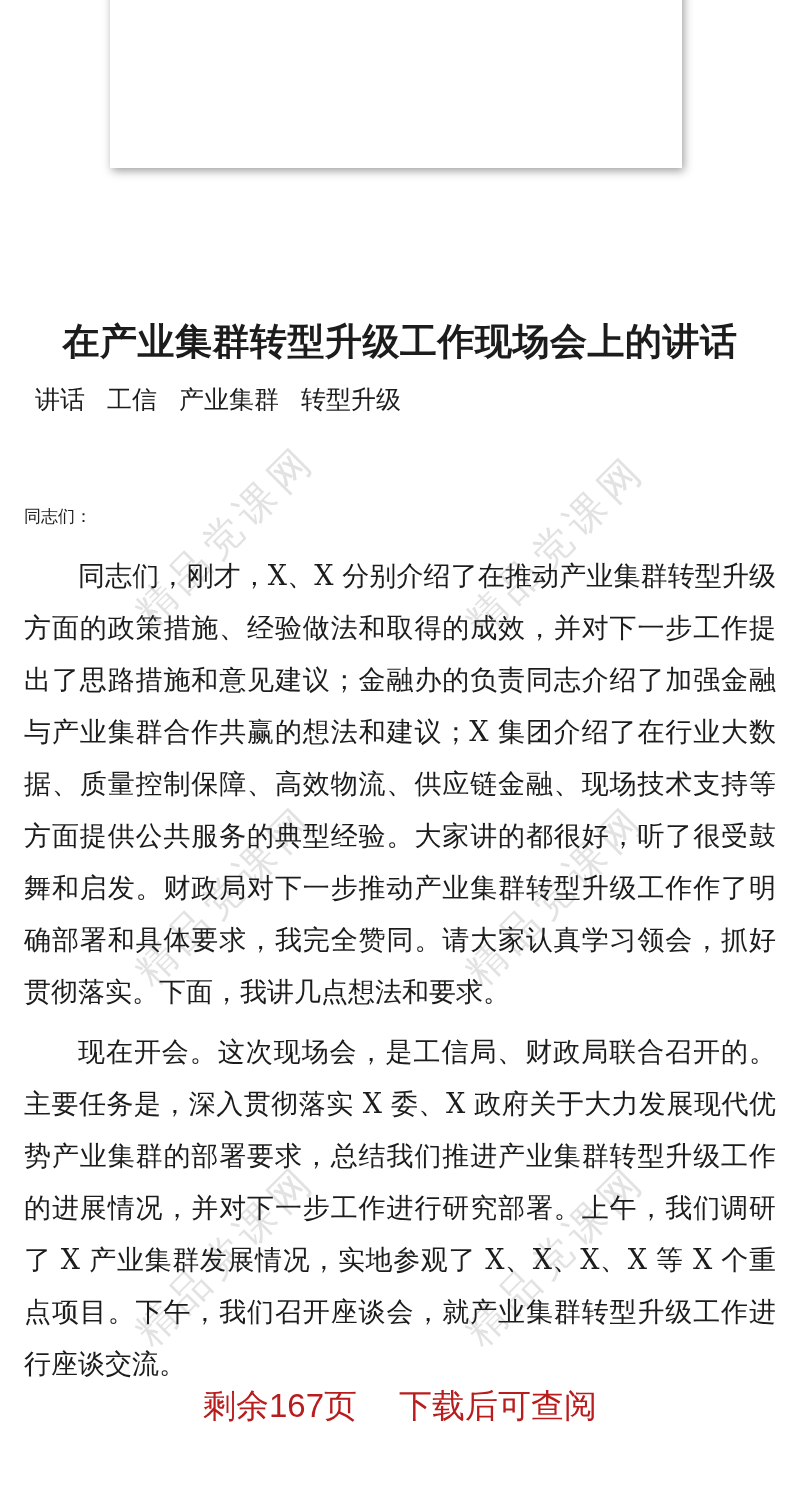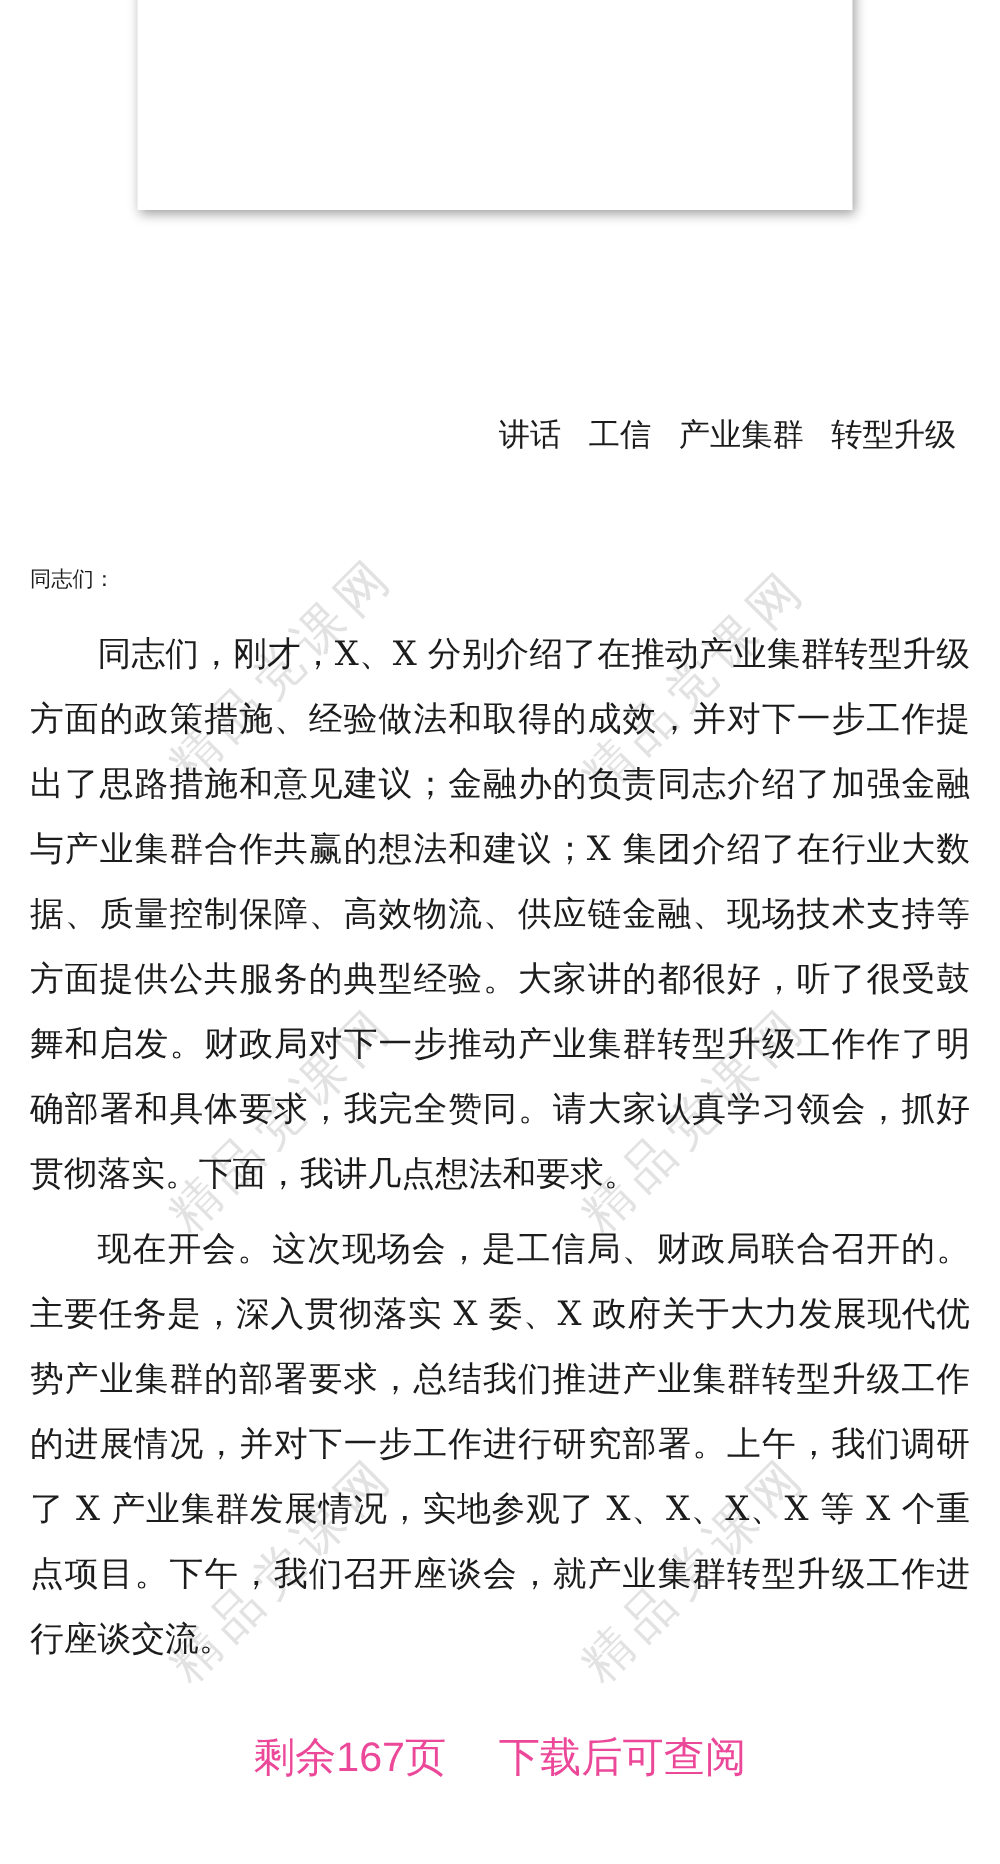--- a/index.html
+++ b/index.html
@@ -58,21 +58,22 @@
   }
   .source {
     font-size: 24px;
     line-height: 34px;
     text-align: center;
   }
   .tags {
     margin-top: 12px;
     font-size: 25px;
     line-height: 35px;
-    text-align: right;
+    text-align: left;
+    font-family: Liberation Serif, serif;
   }
   .tag { margin: 0 11px; }
   .salutation {
     margin: 73px 0 0 0;
     font-size: 17px;
     line-height: 52px;
   }
   .para {
     margin: 8px 0 0 0;
     font-size: 27px;
@@ -103,25 +104,26 @@
   <div class="watermark-layer">
       <div class="watermark" style="left: 225px; top: 535px; color: rgba(160, 160, 160, 0.3);">精品党课网</div>
       <div class="watermark" style="left: 555px; top: 545px; color: rgba(160, 160, 160, 0.3);">精品党课网</div>
       <div class="watermark" style="left: 225px; top: 895px; color: rgba(160, 160, 160, 0.3);">精品党课网</div>
       <div class="watermark" style="left: 555px; top: 895px; color: rgba(160, 160, 160, 0.3);">精品党课网</div>
       <div class="watermark" style="left: 225px; top: 1255px; color: rgba(160, 160, 160, 0.3);">精品党课网</div>
       <div class="watermark" style="left: 555px; top: 1255px; color: rgba(160, 160, 160, 0.3);">精品党课网</div>
     </div>
 
   <div class="doc">
+    <h1 class="title">在产业集群转型升级工作现场会上的讲话</h1>
     <div class="tags">
       <span class="tag">讲话</span><span class="tag">工信</span><span class="tag">产业集群</span><span class="tag">转型升级</span>
     </div>
     <p class="salutation">同志们：</p>
     <p class="para">同志们，刚才，X、X 分别介绍了在推动产业集群转型升级方面的政策措施、经验做法和取得的成效，并对下一步工作提出了思路措施和意见建议；金融办的负责同志介绍了加强金融与产业集群合作共赢的想法和建议；X 集团介绍了在行业大数据、质量控制保障、高效物流、供应链金融、现场技术支持等方面提供公共服务的典型经验。大家讲的都很好，听了很受鼓舞和启发。财政局对下一步推动产业集群转型升级工作作了明确部署和具体要求，我完全赞同。请大家认真学习领会，抓好贯彻落实。下面，我讲几点想法和要求。</p>
     <p class="para">现在开会。这次现场会，是工信局、财政局联合召开的。主要任务是，深入贯彻落实 X 委、X 政府关于大力发展现代优势产业集群的部署要求，总结我们推进产业集群转型升级工作的进展情况，并对下一步工作进行研究部署。上午，我们调研了 X 产业集群发展情况，实地参观了 X、X、X、X 等 X 个重点项目。下午，我们召开座谈会，就产业集群转型升级工作进行座谈交流。</p>
   </div>
 
-  <div class="footer" style="color: #ec4899;">
+  <div class="footer" style="color: #b91c1c;">
     <span class="gap">剩余167页</span><span>下载后可查阅</span>
   </div>
 
 </div>
 
 </body></html>

